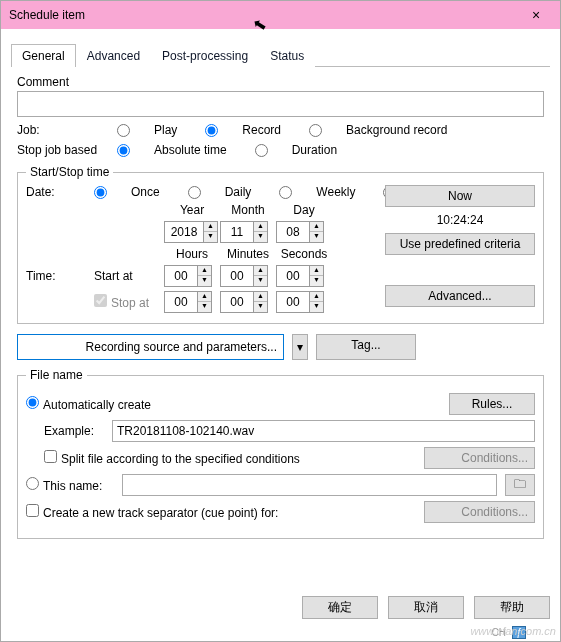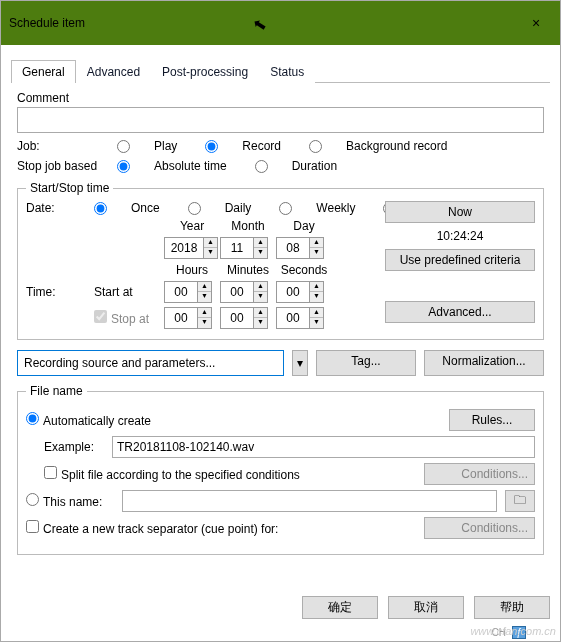--- a/index.html
+++ b/index.html
@@ -8,22 +8,22 @@
     font-family: "Segoe UI", Tahoma, sans-serif;
     font-size: 12px;
     background: #fff;
     width: 561px;
     height: 642px;
     overflow: hidden;
     position: relative;
     border: 1px solid #aaa;
   }
   .titlebar {
-    background: #4d7c0f;
-    height: 44px;
+    background: #f9a8d4;
+    height: 28px;
     display: flex;
     align-items: center;
     justify-content: space-between;
     padding: 0 4px 0 8px;
     color: #000;
   }
   .titlebar .close {
     width: 40px;
     text-align: center;
     font-size: 14px;
@@ -97,21 +97,21 @@
     text-align:center; min-width: 150px; font-size:12px;
   }
   .btn-sm { min-width:86px; padding:3px 6px; }
   .btn-foot { min-width:76px; padding:2px 6px; }
   .time-display { font-size:12px; }
   .row-adv {
     display:grid; grid-template-columns: 1fr 16px 100px 120px;
     gap:8px; margin-top:10px;
   }
   .main-combo {
-    border:1px solid #0078d7; padding:5px 6px; text-align:left;
+    border:1px solid #0078d7; padding:5px 6px; text-align:right;
     background:#fff;
   }
   .combo-arrow {
     border:1px solid #adadad; background:#e1e1e1;
     display:flex; align-items:center; justify-content:center;
   }
   .fn-row { display:flex; align-items:center; margin:5px 0; gap:8px; }
   .fn-input {
     flex:1; height:22px; border:1px solid #aaa; padding:2px 4px; font-size:12px;
   }
@@ -323,21 +323,20 @@
         </div>
       </div>
     </fieldset>
 
     <div class="row-adv">
       <div class="main-combo">Recording source and parameters...</div>
       <div class="combo-arrow">
           <span>▾</span>
         </div>
       <div class="btn btn-sm">Tag...</div>
-      <div class="btn btn-sm" style="min-width:118px;">Normalization...</div>
     </div>
 
     <fieldset>
       <legend>File name</legend>
 
       <div class="fn-row">
         <label style="flex:1;"><input type="radio" name="fn" checked="" style=""><span>Automatically create</span></label>
         <div class="btn btn-sm">Rules...</div>
       </div>
 

